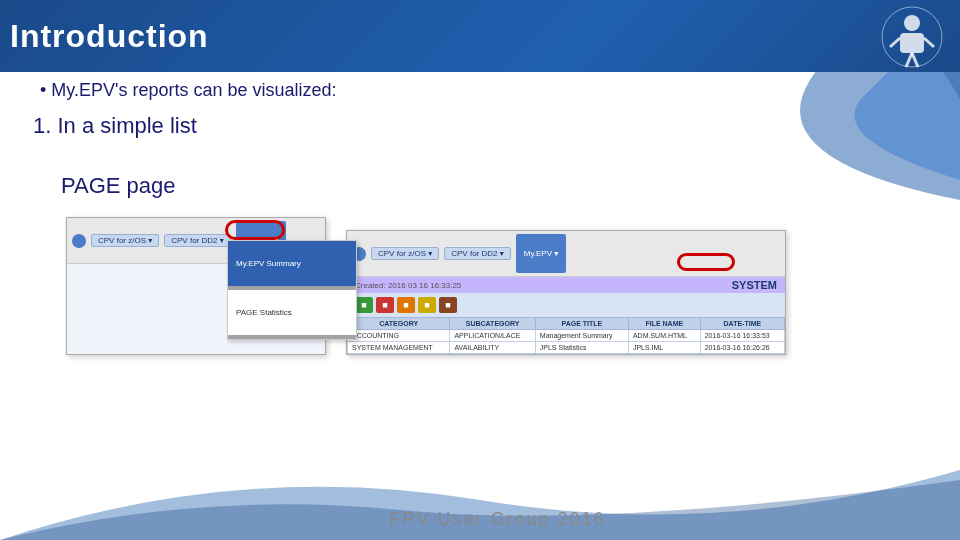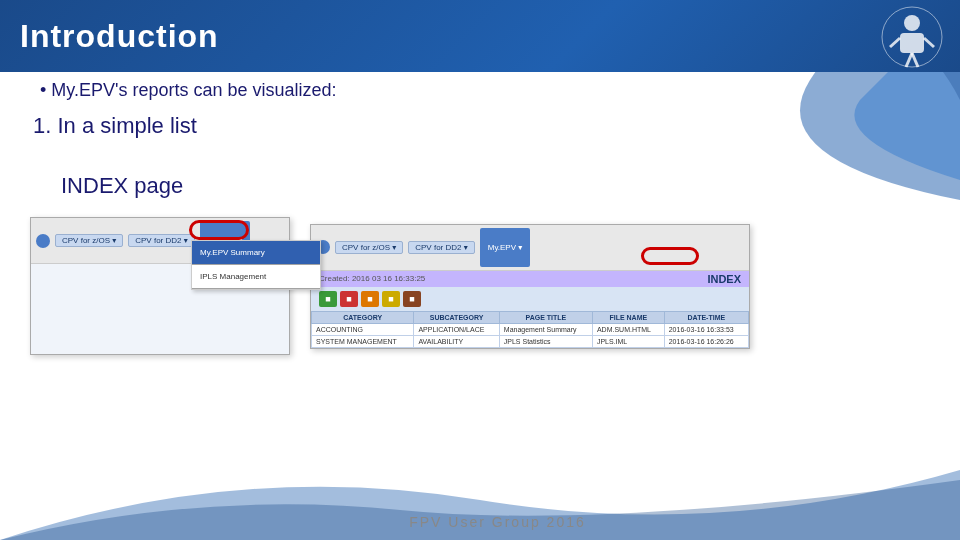--- a/index.html
+++ b/index.html
@@ -15,21 +15,21 @@
 
     
     .top-bar {
       position: absolute;
       top: 0; left: 0; right: 0;
       height: 72px;
       background: linear-gradient(135deg, #1a4a8a 0%, #2060b0 60%, #1a4a8a 100%);
       z-index: 1;
       display: flex;
       align-items: center;
-      padding: 0 20px;
+      padding: 0 10px;
     }
 
     .top-bar-title {
       color: #fff;
       font-size: 32px;
       font-weight: bold;
       letter-spacing: 1px;
     }
 
     
@@ -54,21 +54,22 @@
       color: #1a1a6e;
       margin-bottom: 8px;
       margin-left: 3px;
     }
 
     
     .screenshots-row {
       display: flex;
       gap: 20px;
       margin-top: 18px;
-      align-items: center;
+      align-items: flex-end;
+      margin-left: 36px;
     }
 
     
     .screenshot-1 {
       width: 260px;
       border: 1px solid #aaa;
       background: #fff;
       box-shadow: 2px 2px 6px rgba(0,0,0,0.2);
       font-size: 9px;
       position: relative;
@@ -133,22 +134,22 @@
       top: 22px;
       left: 160px;
       z-index: 10;
       font-size: 8px;
       color: #333;
       width: 130px;
       box-shadow: 2px 2px 4px rgba(0,0,0,0.2);
     }
 
     .ss-menu-item {
-      padding: 7px 8px;
-      border-bottom: 1px solid #a3a3a3;
+      padding: 18px 8px;
+      border-bottom: 4px solid #a3a3a3;
     }
 
     .ss-menu-item-active {
       background: #3060b0;
       color: #fff;
     }
 
     .ss-content-area {
       padding: 8px;
       background: #f0f4fa;
@@ -190,21 +191,21 @@
       color: #333;
       background: #fff;
     }
 
     
     .footer {
       position: absolute;
       bottom: 10px;
       left: 15px; right: 0;
       text-align: center;
-      font-size: 14px;
+      font-size: 18px;
       color: #888;
       letter-spacing: 2px;
       z-index: 3;
       margin-left: 20px;
     }
 
     
     .bg-top-right {
       position: absolute;
       top: 0; right: 0;
@@ -268,55 +269,55 @@
   <div class="bullet-point">
     • <span>My.EPV's reports can be visualized:</span>
   </div>
 
   <div class="numbered-item">
     <span>1. In a simple list</span>
   </div>
 
   <div class="numbered-item">
     <br>
-    <span style="padding-left:28px;">   INDEX page</span>
+    <span style="padding-left:28px;">   PAGE page</span>
   </div>
 
   <div class="screenshots-row">
 
     <div class="screenshot-1" style="position:relative;">
       <div class="ss-toolbar">
         <div class="ss-icon-small"></div>
         <div class="ss-tab">CPV for z/OS ▾</div>
         <div class="ss-tab">CPV for DD2 ▾</div>
         <div class="ss-dropdown ss-tab-active">My.EPV ▾</div>
       </div>
 
       <div class="ss-menu">
         <div class="ss-menu-item ss-menu-item-active">My.EPV Summary</div>
-        <div class="ss-menu-item">IPLS Management</div>
+        <div class="ss-menu-item">PAGE Statistics</div>
       </div>
 
       <div class="ss-content-area" style="min-height:90px;">
       </div>
 
       <div class="circle-highlight" style="top:2px; left:158px; width:60px; height:20px; border-radius:10px;"></div>
     </div>
 
     <div class="screenshot-2" style="position:relative;">
       <div class="ss-toolbar">
         <div class="ss-icon-small"></div>
         <div class="ss-tab">CPV for z/OS ▾</div>
         <div class="ss-tab">CPV for DD2 ▾</div>
         <div class="ss-dropdown ss-tab-active">My.EPV ▾</div>
       </div>
 
       <div style="display:flex; justify-content:space-between; align-items:center; padding: 2px 8px; background:#c4b5fd;">
         <span style="font-size:8px; color:#555;">Created: 2016 03 16 16:33:25</span>
-        <span style="font-size:11px; font-weight:bold; color:#1a3a6a;">INDEX</span>
+        <span style="font-size:11px; font-weight:bold; color:#1a3a6a;">SYSTEM</span>
       </div>
 
       <div class="ss-action-bar">
         <div class="action-btn-icon" style="background:#3a9a3a; color:#fff;">■</div>
         <div class="action-btn-icon" style="background:#cc3333; color:#fff;">■</div>
         <div class="action-btn-icon" style="background:#dd7700; color:#fff;">■</div>
         <div class="action-btn-icon" style="background:#ccaa00; color:#fff;">■</div>
         <div class="action-btn-icon" style="background:#884422; color:#fff;">■</div>
       </div>
 

